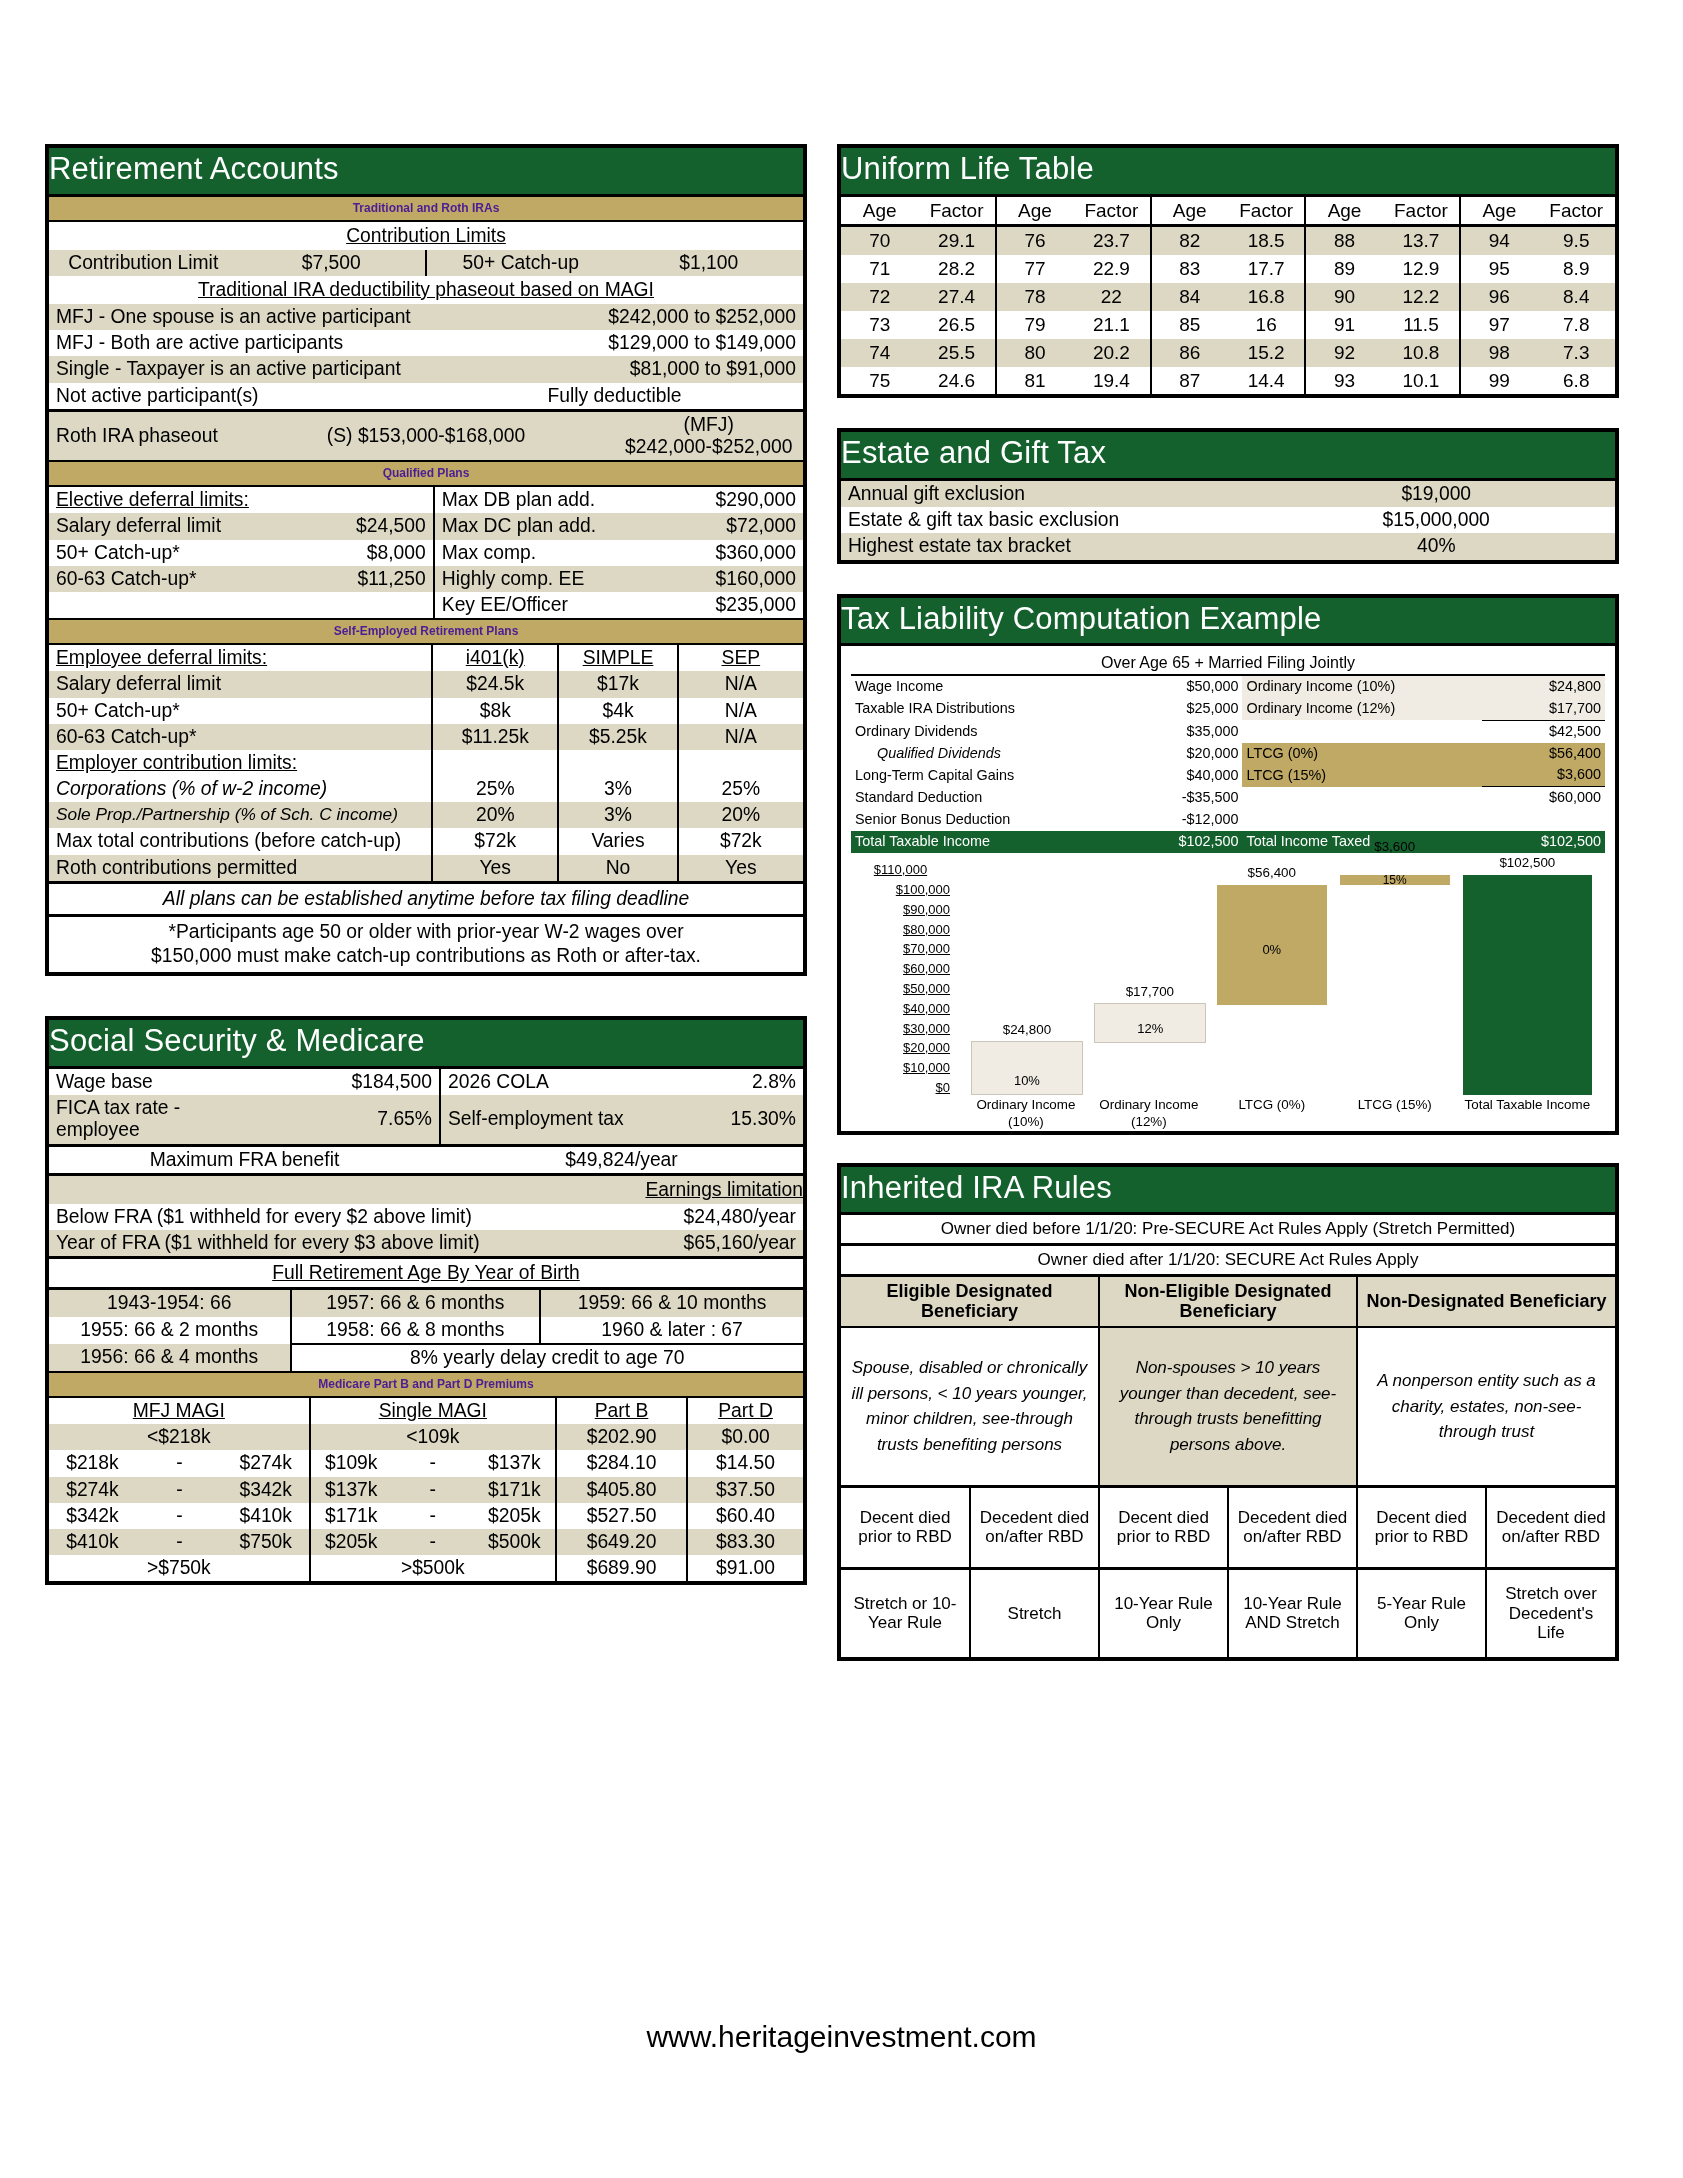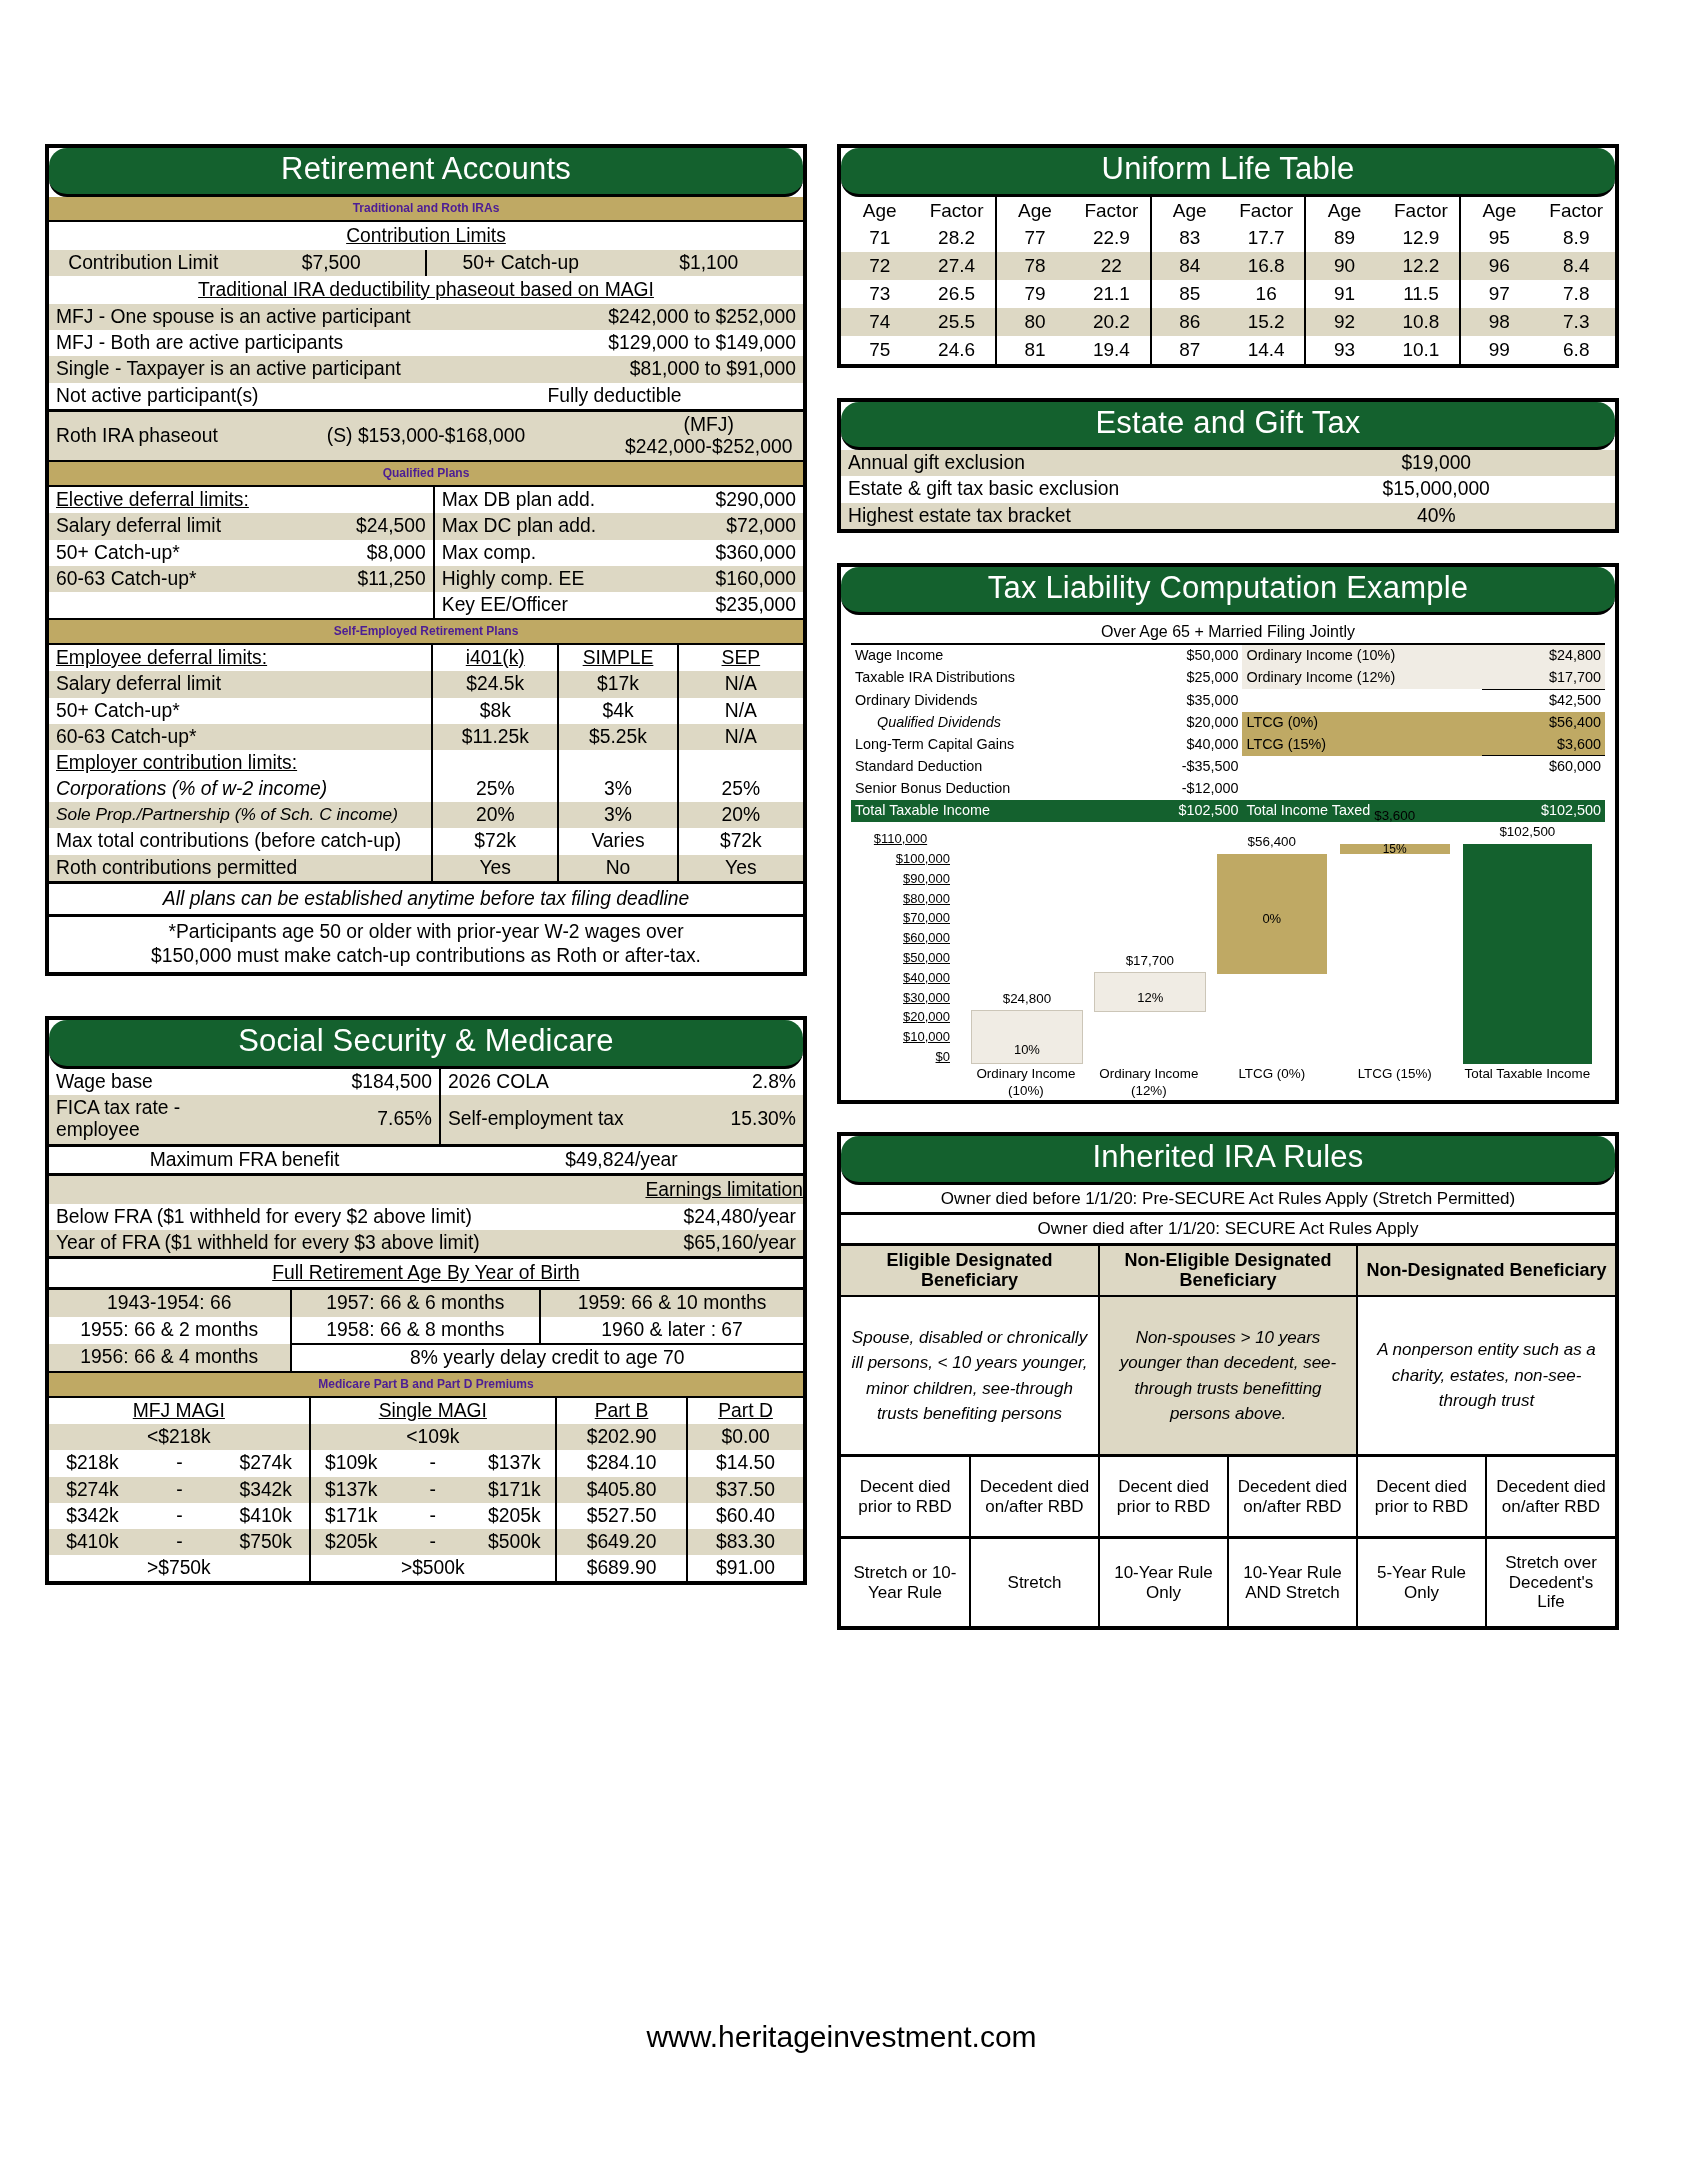--- a/index.html
+++ b/index.html
@@ -8,25 +8,24 @@
     font-family:"Liberation Sans", sans-serif;
     color:#000;
   }
   .page{position:relative;width:1683px;height:2178px;}
   .col-left{position:absolute;left:45px;top:144px;width:762px;}
   .col-right{position:absolute;left:837px;top:144px;width:782px;}
 
   
   .card{border:4px solid #000;background:#fff;margin-bottom:26px;}
   .hdr{
-    background:#14612e;color:#fff;text-align:center;
+    background:#14612e;color:#fff;
     font-size:31px;font-weight:400;letter-spacing:0.2px;
     padding:5px 0 8px 0;line-height:1.05;
     border-bottom:3px solid #000;
-    border-radius:18px;
   }
   .subhdr{
     background:#bfa964;color:#4c1d95;text-align:center;font-weight:bold;
     font-size:12px;padding:4px 0 5px 0;border-bottom:2px solid #000;border-top:2px solid #000;
   }
   .subhdr.nobt{border-top:none;}
 
   table{border-collapse:collapse;width:100%;table-layout:fixed;}
   td{font-size:19.3px;padding:2px 7px;vertical-align:middle;line-height:1.15;}
   .shade{background:#ddd8c4;}
@@ -368,20 +367,32 @@
           <td class="br">Factor</td>
           <td class="bl">Age</td>
           <td class="br">Factor</td>
           <td class="bl">Age</td>
           <td class="br">Factor</td>
           <td class="bl">Age</td>
           <td class="br">Factor</td>
           <td class="bl">Age</td>
           <td>Factor</td>
         </tr>
+        <tr class="shade">
+          <td class="thickt">70</td>
+          <td class="br thickt">29.1</td>
+          <td class="bl thickt">76</td>
+          <td class="br thickt">23.7</td>
+          <td class="bl thickt">82</td>
+          <td class="br thickt">18.5</td>
+          <td class="bl thickt">88</td>
+          <td class="br thickt">13.7</td>
+          <td class="bl thickt">94</td>
+          <td class="thickt">9.5</td>
+        </tr>
         <tr class="white">
           <td>71</td>
           <td class="br">28.2</td>
           <td class="bl">77</td>
           <td class="br">22.9</td>
           <td class="bl">83</td>
           <td class="br">17.7</td>
           <td class="bl">89</td>
           <td class="br">12.9</td>
           <td class="bl">95</td>

